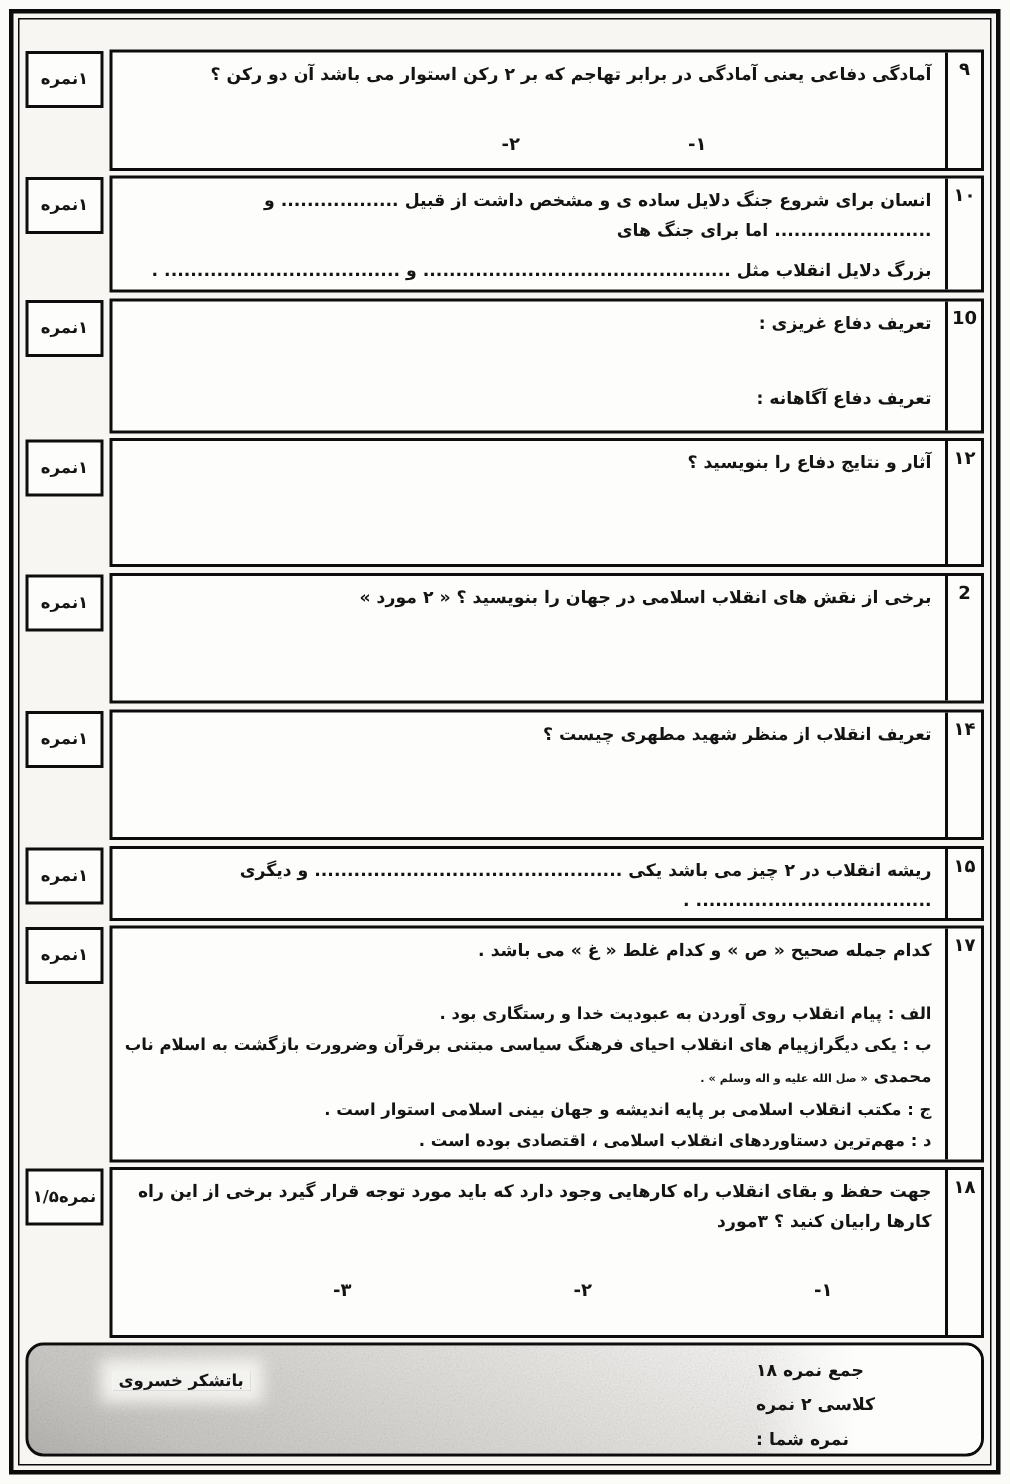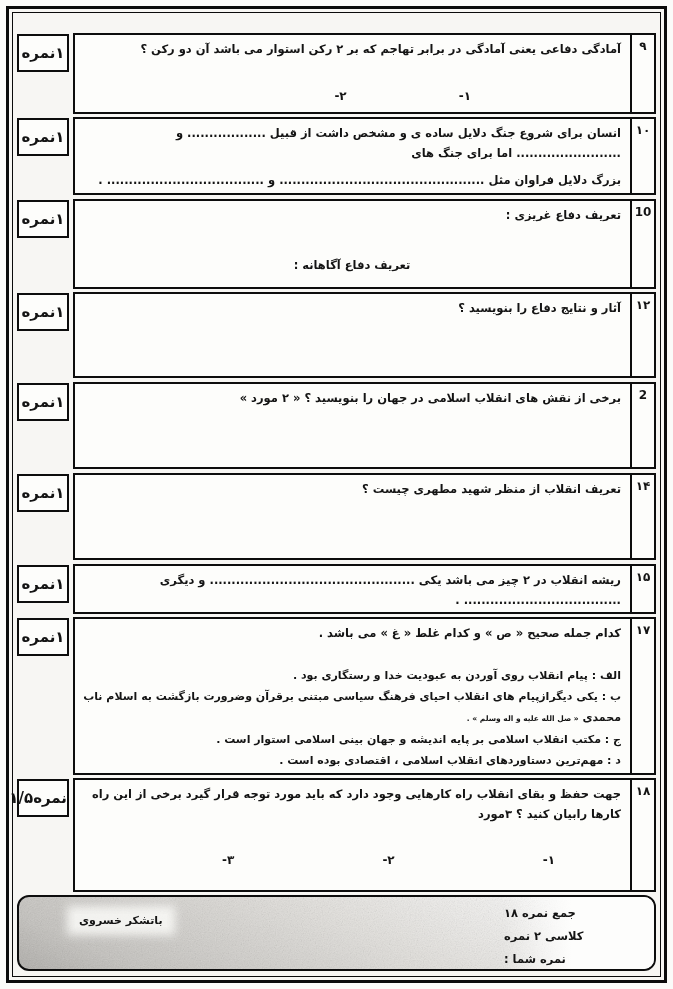--- a/index.html
+++ b/index.html
@@ -61,35 +61,35 @@
     line-height: 1.7;
   }
   .q-score {
     flex: 0 0 52px;
     width: 52px;
     height: 38px;
     border: 2px solid #0d0d0d;
     background: #fdfdfb;
     text-align: center;
     font-weight: bold;
-    font-size: 15px;
+    font-size: 11px;
     line-height: 34px;
     margin-top: 1px;
   }
   .q-score .ltr { direction: ltr; unicode-bidi: embed; }
   .q-subs { display: flex; font-weight: bold; font-size: 12px; }
   .q9-subs  { margin-top: 26px; }
   .q9-subs span:nth-child(1) { margin-inline-start: 150px; }
   .q9-subs span:nth-child(2) { margin-inline-start: 112px; }
   .q18-subs { margin-top: 26px; }
   .q18-subs span:nth-child(1) { margin-inline-start: 66px; }
   .q18-subs span:nth-child(2) { margin-inline-start: 148px; }
   .q18-subs span:nth-child(3) { margin-inline-start: 148px; }
   .line2-gap { margin-top: 8px; }
-  .line2-bigger-gap { margin-top: 30px; text-align: center; }
+  .line2-bigger-gap { margin-top: 30px; }
   .q17-title { margin-bottom: 21px; text-align: right; }
   .q17-opt { font-size: 11px; line-height: 1.95; }
   .small-paren { font-size: 7.5px; }
   
   .h-q9  { height: 81px; }
   .h-q10 { height: 78px; margin-bottom: 4px; }
   .h-q11 { height: 90px; }
   .h-q12 { height: 86px; margin-bottom: 4px; }
   .h-q13 { height: 87px; margin-bottom: 4px; }
   .h-q14 { height: 87px; margin-bottom: 4px; }
@@ -142,21 +142,21 @@
       </div>
     </div>
     <div class="q-score">۱نمره</div>
   </div>
 
   <div class="q-row h-q10">
     <div class="q-main">
       <div class="q-num">۱۰</div>
       <div class="q-body">
         <div class="q-line">انسان برای شروع جنگ دلایل ساده ی و مشخص  داشت از قبیل   ..................   و   ........................  اما برای جنگ های</div>
-        <div class="q-line line2-gap">بزرگ دلایل فراوان مثل ...............................................  و   ....................................  .</div>
+        <div class="q-line line2-gap">بزرگ دلایل انقلاب مثل ...............................................  و   ....................................  .</div>
       </div>
     </div>
     <div class="q-score">۱نمره</div>
   </div>
 
   <div class="q-row h-q11">
     <div class="q-main">
       <div class="q-num">10</div>
       <div class="q-body">
         <div class="q-line">تعریف دفاع غریزی :</div>

